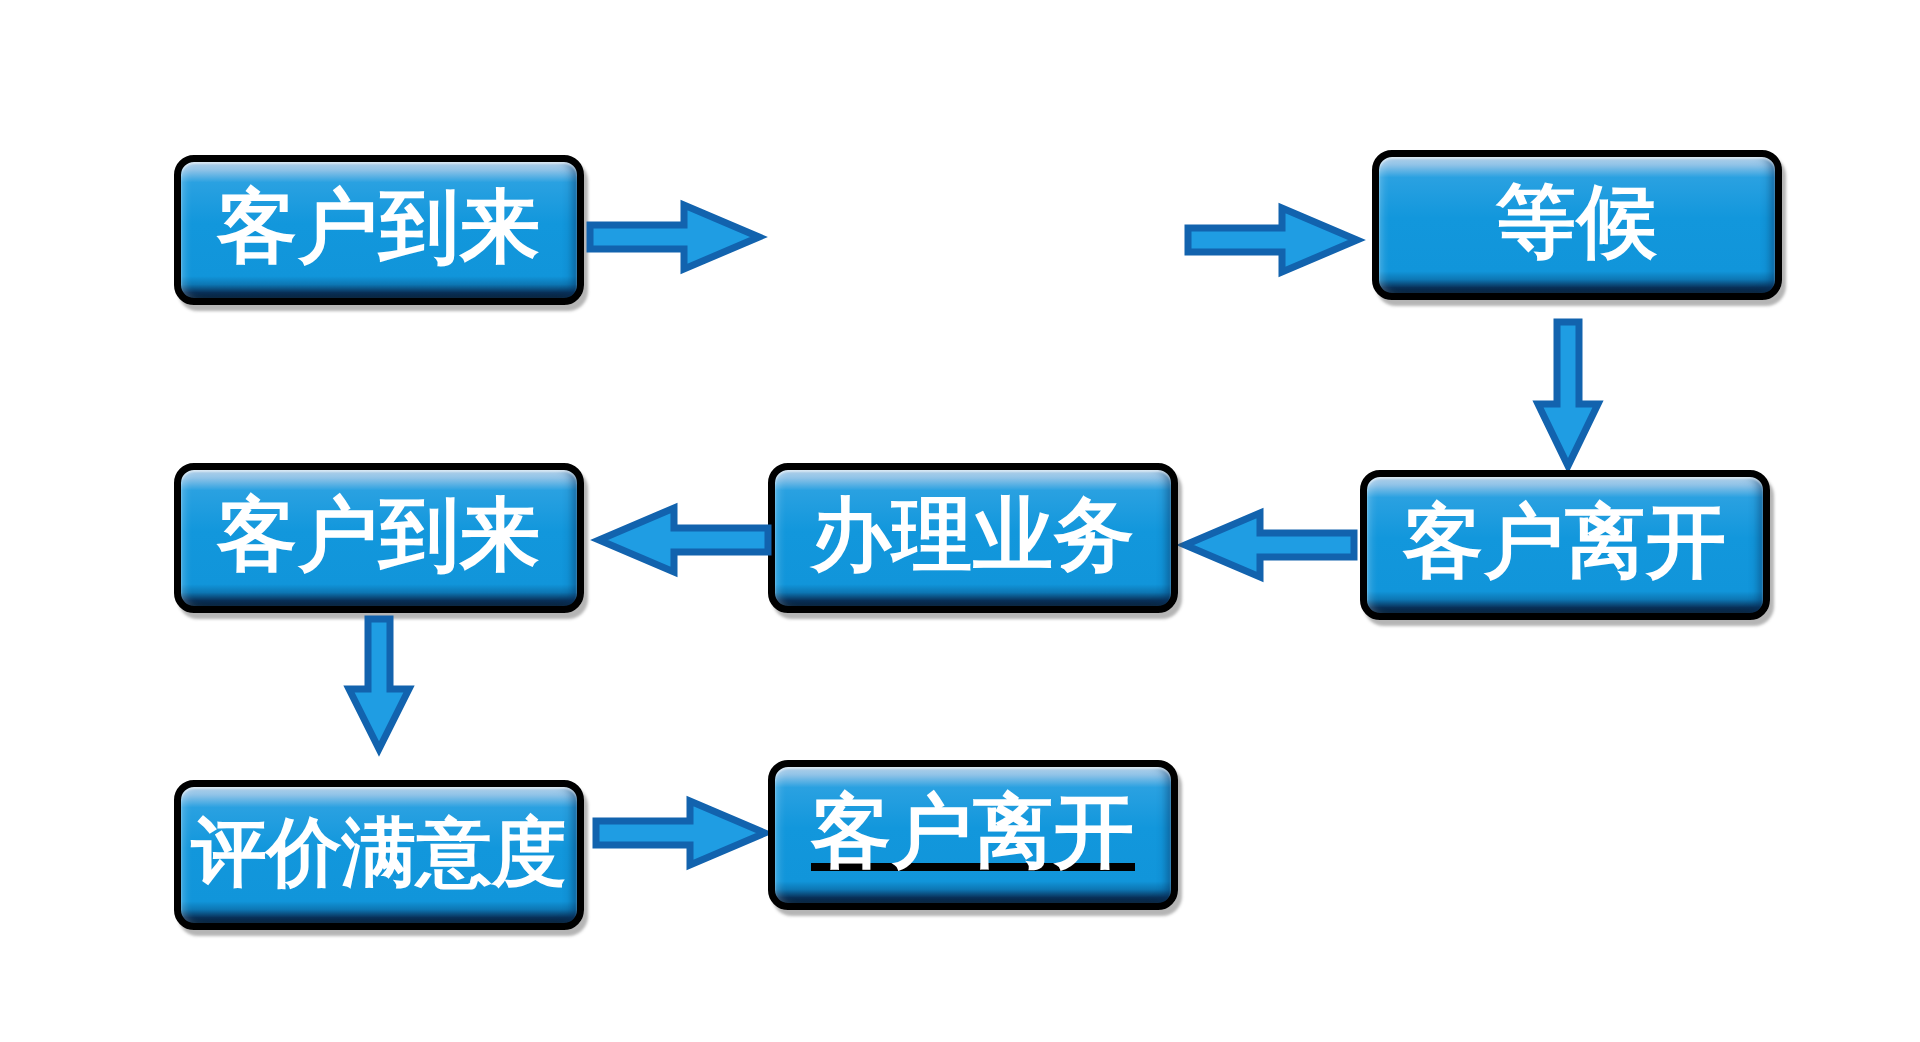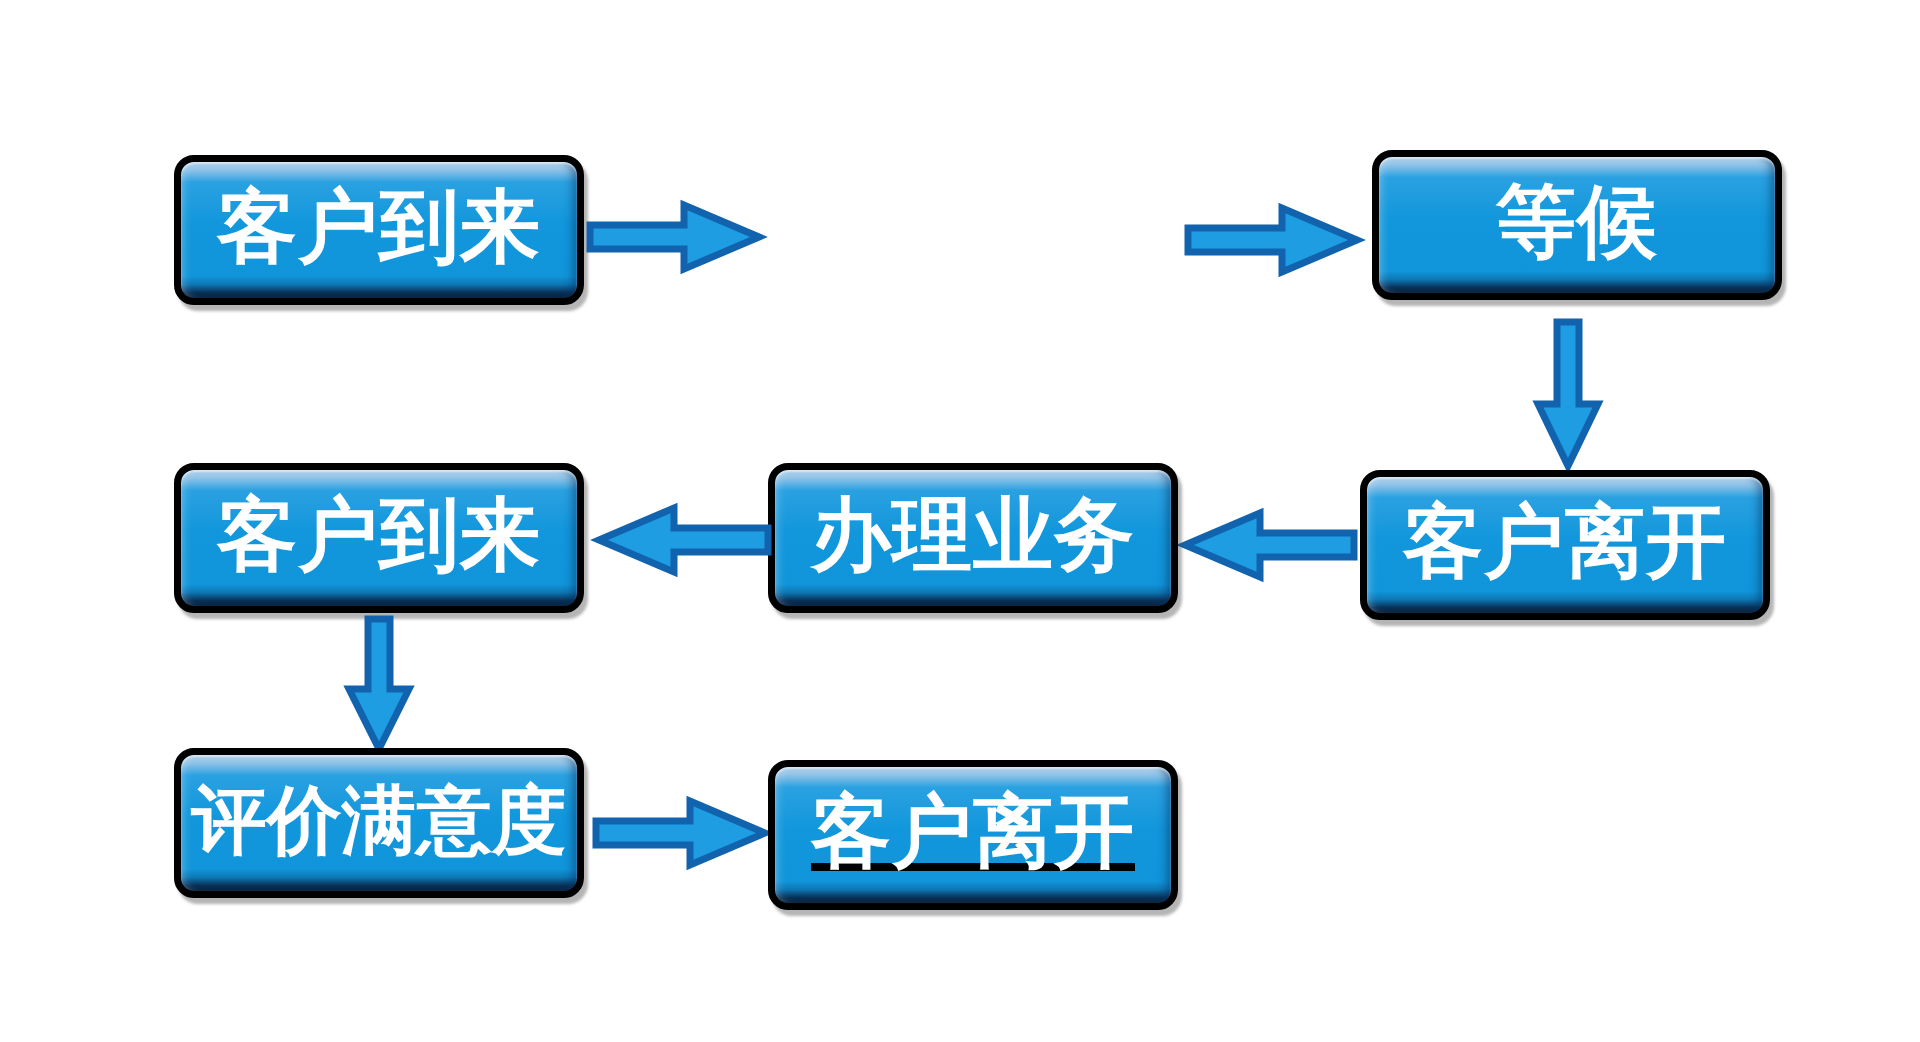--- a/index.html
+++ b/index.html
@@ -109,21 +109,21 @@
   </svg>
 
   <div class="node" style="left:174px; top:463px;">
     <span class="label">客户到来</span>
   </div>
 
   <svg class="arrow" style="left:343px; top:615px;" width="72" height="138" viewBox="0 0 72 138">
     <polygon points="25,4 25,74 6,74 36,134 66,74 47,74 47,4"></polygon>
   </svg>
 
-  <div class="node tight" style="left:174px; top:748px;">
+  <div class="node tight" style="left:174px; top:780px;">
     <span class="label">评价满意度</span>
   </div>
 
   <svg class="arrow" style="left:592px; top:796px;" width="178" height="74" viewBox="0 0 178 74">
     <polygon points="4,25 98,25 98,5 173,37 98,69 98,49 4,49"></polygon>
   </svg>
 
   <div class="node" style="left:768px; top:760px;text-decoration:underline;">
     <span class="label">客户离开</span>
   </div>

